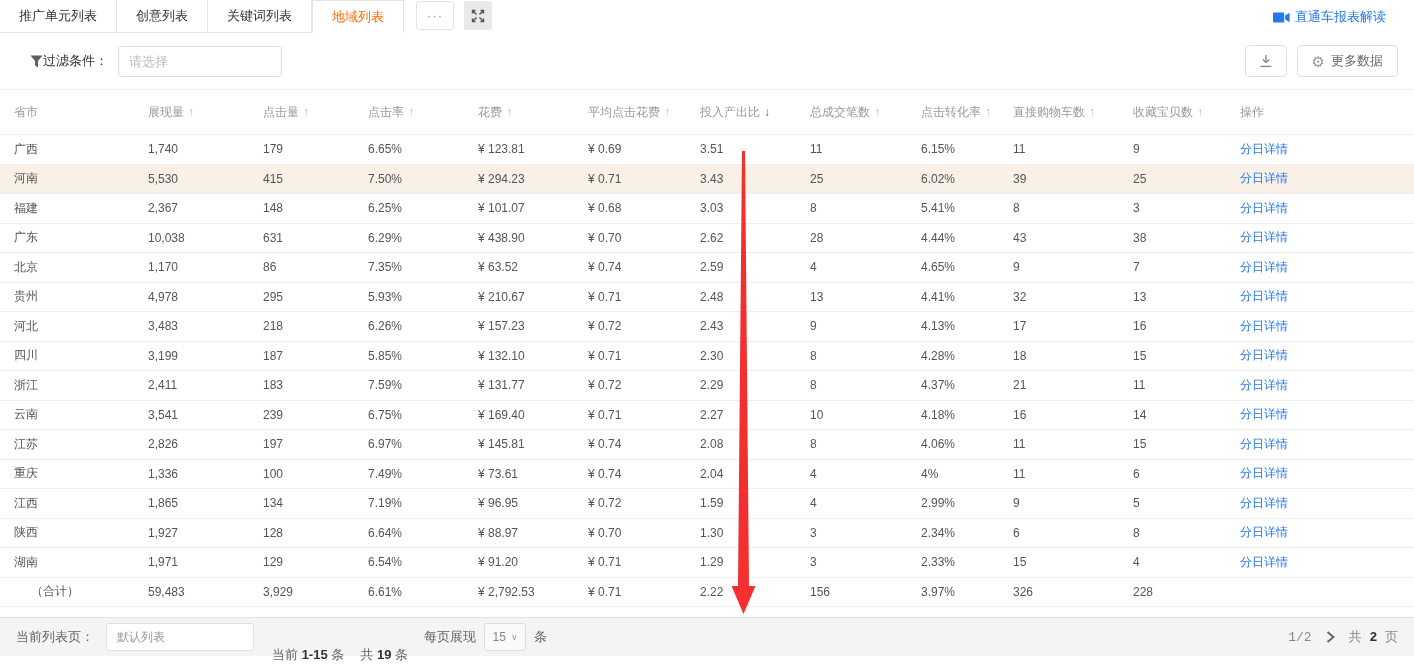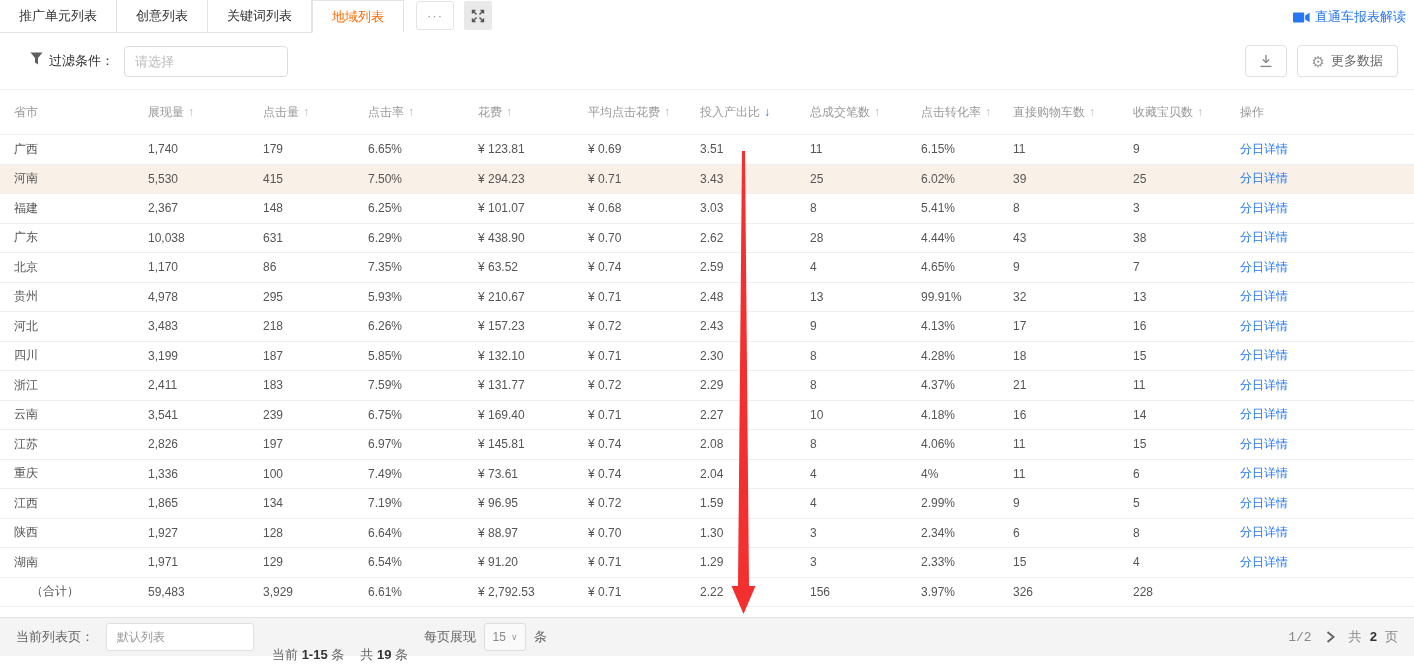--- a/index.html
+++ b/index.html
@@ -10,26 +10,26 @@
   
   .tabbar { display:flex; align-items:stretch; height:33px; }
   .tabs { display:flex; }
   .tab { padding:0 19px; line-height:31px; font-size:13px; color:#333;
          background:#fff; border-right:1px solid #e4e4e4; border-bottom:1px solid #e4e4e4; cursor:pointer; white-space:nowrap; }
   .tab.active { color:#ff6a00; border:1px solid #e4e4e4; border-bottom:1px solid #fff; }
   .tab-more { width:38px; height:29px; margin:1px 0 0 12px; border:1px solid #e4e4e4; border-radius:3px;
               display:flex; align-items:center; justify-content:center; color:#999; font-size:13px; letter-spacing:1px; cursor:pointer; }
   .tab-expand { width:28px; height:29px; margin:1px 0 0 10px; background:#e9e9e9; border-radius:2px;
                 display:flex; align-items:center; justify-content:center; cursor:pointer; }
-  .report-link { position:absolute; top:8px; right:8px; display:flex; align-items:center; gap:5px;
+  .report-link { position:absolute; top:8px; right:28px; display:flex; align-items:center; gap:5px;
                  font-size:13px; color:#2577f3; cursor:pointer; }
 
   
   .toolbar { height:57px; display:flex; align-items:center; padding:0 16px 0 30px; border-bottom:1px solid #efefef; }
-  .filter-label { display:flex; gap:6px; font-size:13px; color:#333; }
+  .filter-label { display:flex; align-items:center; font-size:13px; color:#333; }
   .filter-input { width:164px; height:31px; margin-left:10px; border:1px solid #ddd; border-radius:4px;
                   padding:2px 10px; font-size:13px; color:#333; outline:none;
                   font-family:"Liberation Sans","DejaVu Sans",sans-serif; }
   .filter-input::placeholder { color:#bbb; }
   .toolbar-right { margin-left:auto; display:flex; align-items:center; gap:10px; }
   .btn { height:32px; border:1px solid #e0e0e0; border-radius:4px; background:#fff; display:flex;
          align-items:center; justify-content:center; cursor:pointer; }
   .btn-download { width:42px; }
   .btn-more-data { padding:0 14px; gap:6px; font-size:13px; color:#666; }
   .gear-glyph { font-size:15px; color:#999; line-height:1; }
@@ -248,21 +248,21 @@
         </div>
         <div class="grid row">
           <div class="cell">贵州</div>
           <div class="cell">4,978</div>
           <div class="cell">295</div>
           <div class="cell">5.93%</div>
           <div class="cell">¥ 210.67</div>
           <div class="cell">¥ 0.71</div>
           <div class="cell">2.48</div>
           <div class="cell">13</div>
-          <div class="cell">99.91%</div>
+          <div class="cell">4.41%</div>
           <div class="cell">32</div>
           <div class="cell">13</div>
           <div class="cell"><span class="link">分日详情</span></div>
         </div>
         <div class="grid row">
           <div class="cell">河北</div>
           <div class="cell">3,483</div>
           <div class="cell">218</div>
           <div class="cell">6.26%</div>
           <div class="cell">¥ 157.23</div>

